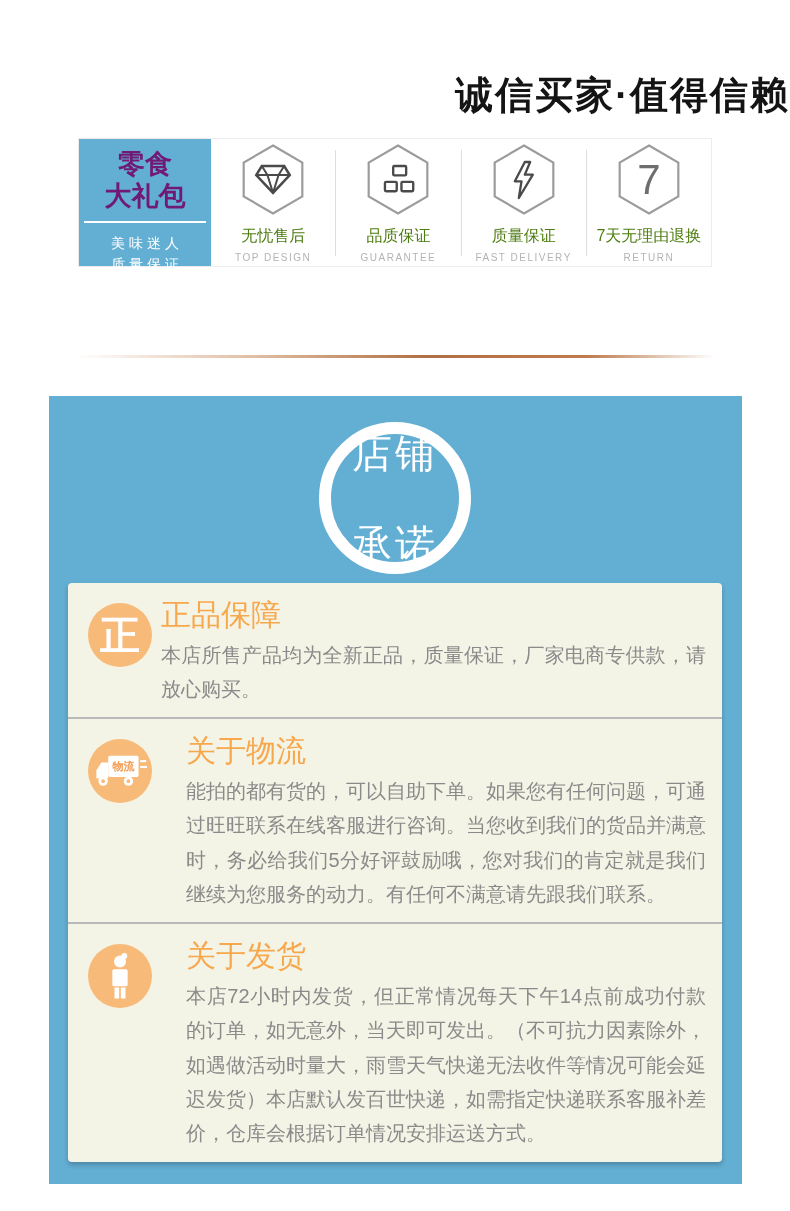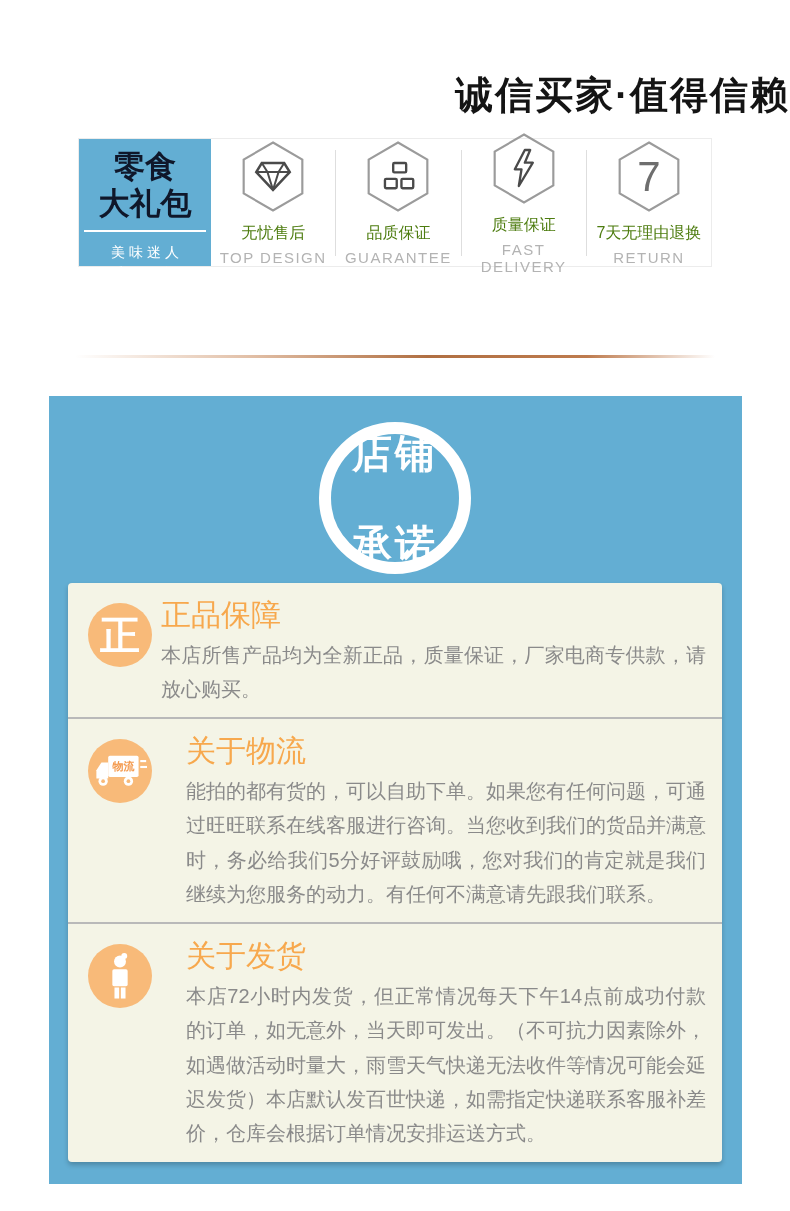--- a/index.html
+++ b/index.html
@@ -13,51 +13,51 @@
     font-size:38px;font-weight:900;color:#141414;letter-spacing:2px;
   }
   
   .services{
     width:634px;height:129px;margin:17px auto 0;
     display:flex;border:1px solid #ececec;box-sizing:border-box;background:#fff;
   }
   .brand-box{
     width:132px;flex-shrink:0;background:#63AED3;text-align:center;color:#fff;
   }
-  .brand-headline{padding-top:9px;font-size:31px;font-weight:bold;color:#0f172a;line-height:1.2;}
+  .brand-headline{padding-top:9px;font-size:27px;font-weight:bold;color:#701a75;line-height:1.2;}
   .brand-line{height:2px;background:#fff;margin:8px 5px 10px;}
   .brand-sub{font-size:14px;line-height:1.5;letter-spacing:4px;padding-left:4px;}
   .badge-area{flex:1;display:flex;align-items:center;}
   .badge{flex:1;text-align:center;padding-top:2px;}
   .vdivider{width:1px;height:106px;background:#dedede;align-self:center;}
   .hex{position:relative;width:62px;height:71px;margin:0 auto;}
   .hex svg.hex-outline{position:absolute;left:0;top:0;width:62px;height:71px;}
   .hex .hex-inner{
     position:absolute;left:0;top:0;width:62px;height:71px;
     display:flex;align-items:center;justify-content:center;
   }
   .seven-glyph{font-size:42px;color:#6e6e6e;font-weight:400;}
   .badge-label{font-size:16px;color:#4d7c0f;margin-top:11px;}
-  .badge-caption{font-size:15px;color:#b3b3b3;letter-spacing:1.5px;margin-top:5px;}
+  .badge-caption{font-size:10px;color:#b3b3b3;letter-spacing:1.5px;margin-top:5px;}
   
   .copper-divider{
     width:640px;height:3px;margin:88px auto 0;border-radius:2px;
     background:linear-gradient(to right,
       rgba(190,123,78,0) 0%,rgba(200,136,90,.55) 28%,
       #B06F42 55%,#BE7B4E 80%,rgba(190,123,78,0) 100%);
   }
   
   .blue-panel{
     width:693px;margin:38px auto 0;background:#63AED3;
     padding:26px 0 22px;box-sizing:border-box;
   }
   .promise-circle{
     width:128px;height:128px;border:12px solid #fff;border-radius:50%;
     margin:0 auto;display:flex;flex-direction:column;align-items:center;justify-content:center;
-    color:#fff;font-size:40px;font-weight:bold;line-height:1.15;letter-spacing:3px;text-align:center;gap:45px;
+    color:#fff;font-size:40px;font-weight:normal;line-height:1.15;letter-spacing:3px;text-align:center;gap:45px;
   }
   .cream-panel{
     width:654px;margin:9px auto 0;background:#F4F4E6;border-radius:4px;
     box-shadow:0 3px 5px rgba(0,0,0,.22);
   }
   .promise-section{display:flex;padding:15px 16px 11px 20px;}
   .promise-section + .promise-section{border-top:2px solid #b9b9b9;gap:25px;}
   .icon-circle{
     width:64px;height:64px;border-radius:50%;background:#F8BA79;flex-shrink:0;margin-top:5px;
     display:flex;align-items:center;justify-content:center;color:#fff;overflow:hidden;

